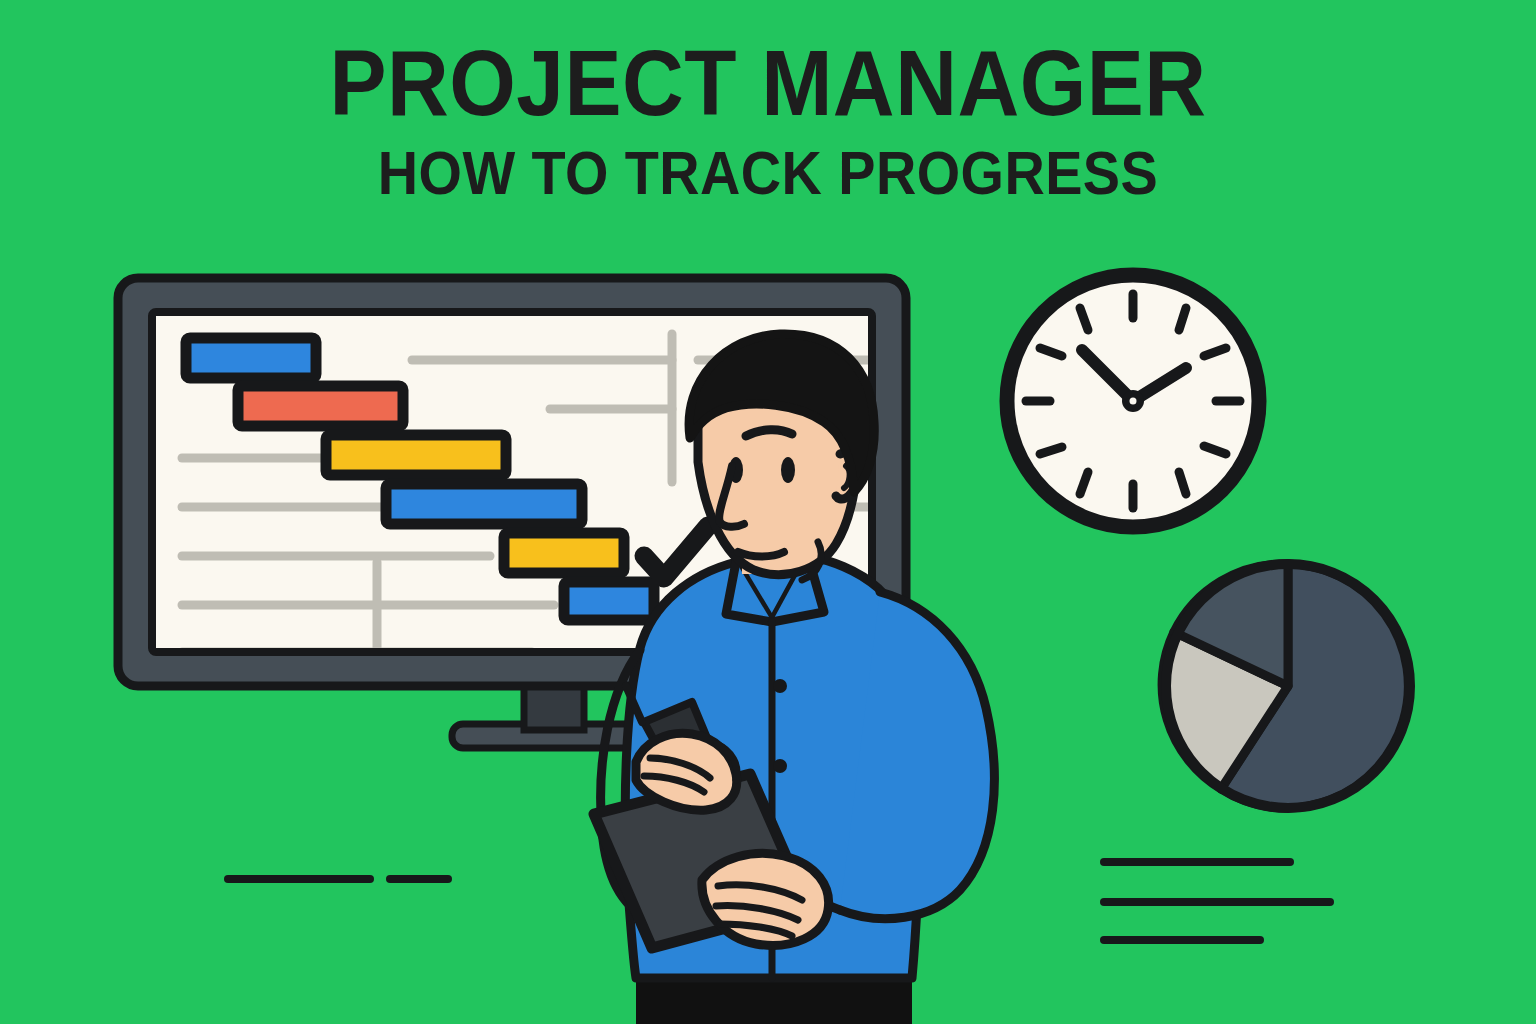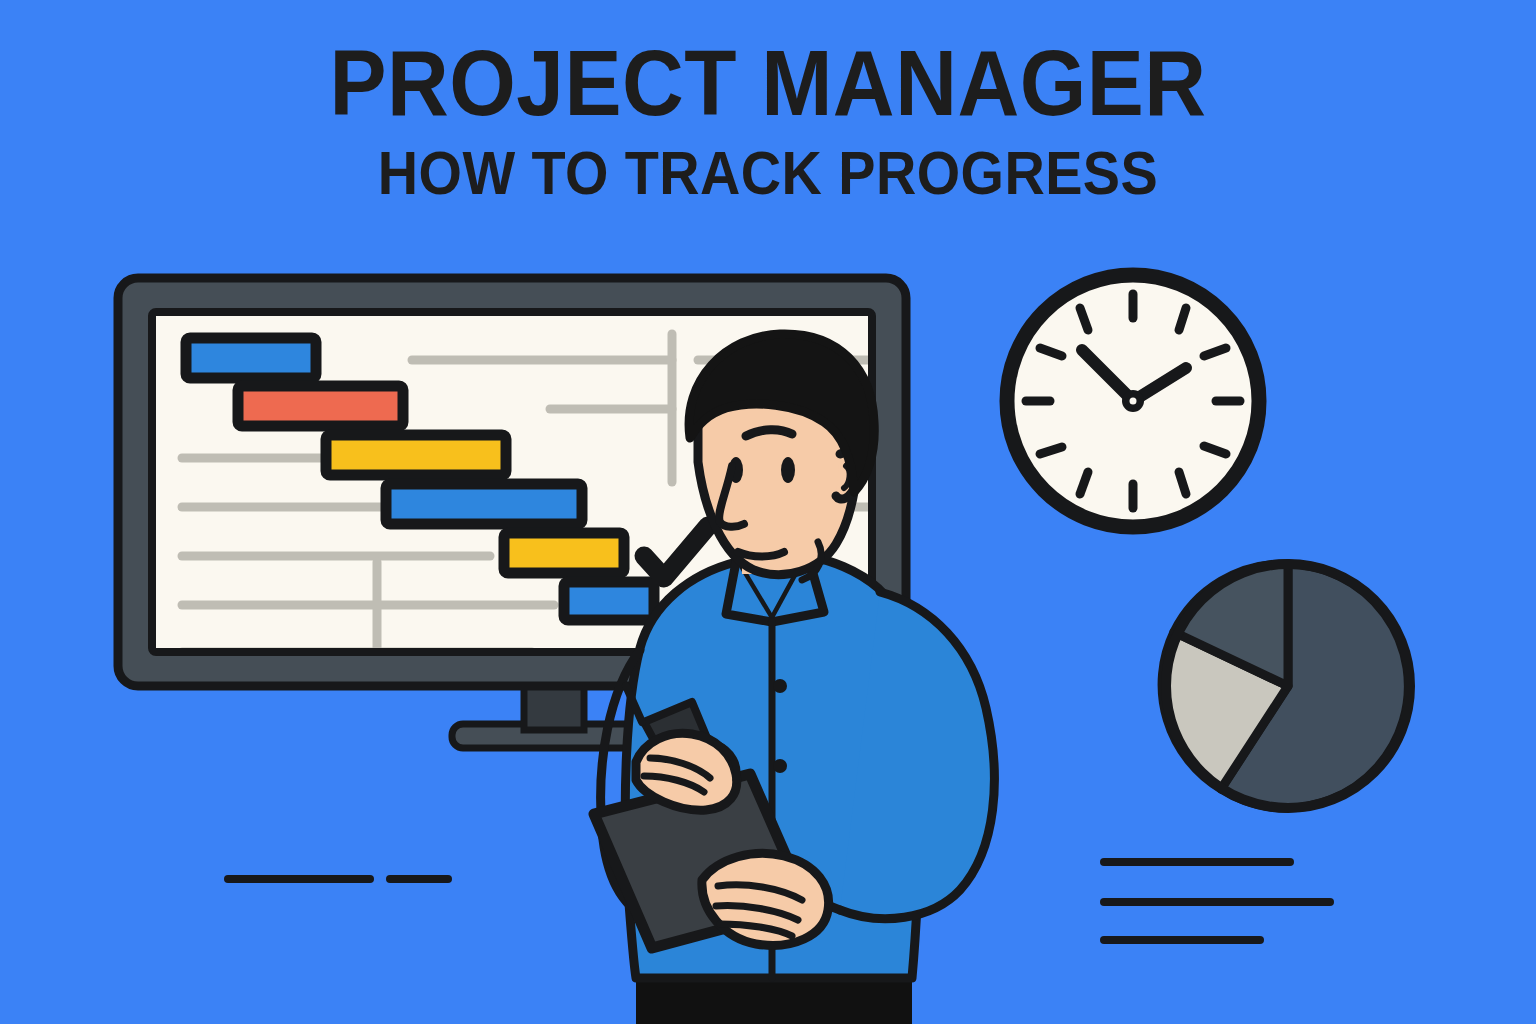--- a/index.html
+++ b/index.html
@@ -2,21 +2,21 @@
 <html><head>
 <meta charset="utf-8">
 <style>
   * { margin:0; padding:0; box-sizing:border-box; }
   html,body { background:#fdf8ec; }
   body {
     width:1536px; height:1024px;
     font-family:"Liberation Sans", sans-serif;
     overflow:hidden; position:relative;
   }
-  #stage { position:absolute; inset:0; width:1536px; height:1024px; background:#3b82f6; }
+  #stage { position:absolute; inset:0; width:1536px; height:1024px; background:#22c55e; }
 
   
   .title-block {
     position:absolute; left:0; top:38px; width:1536px;
     text-align:center; pointer-events:none;
   }
   .title-main {
     display:block;
     font-family:"Liberation Sans", sans-serif;
     font-weight:700;

